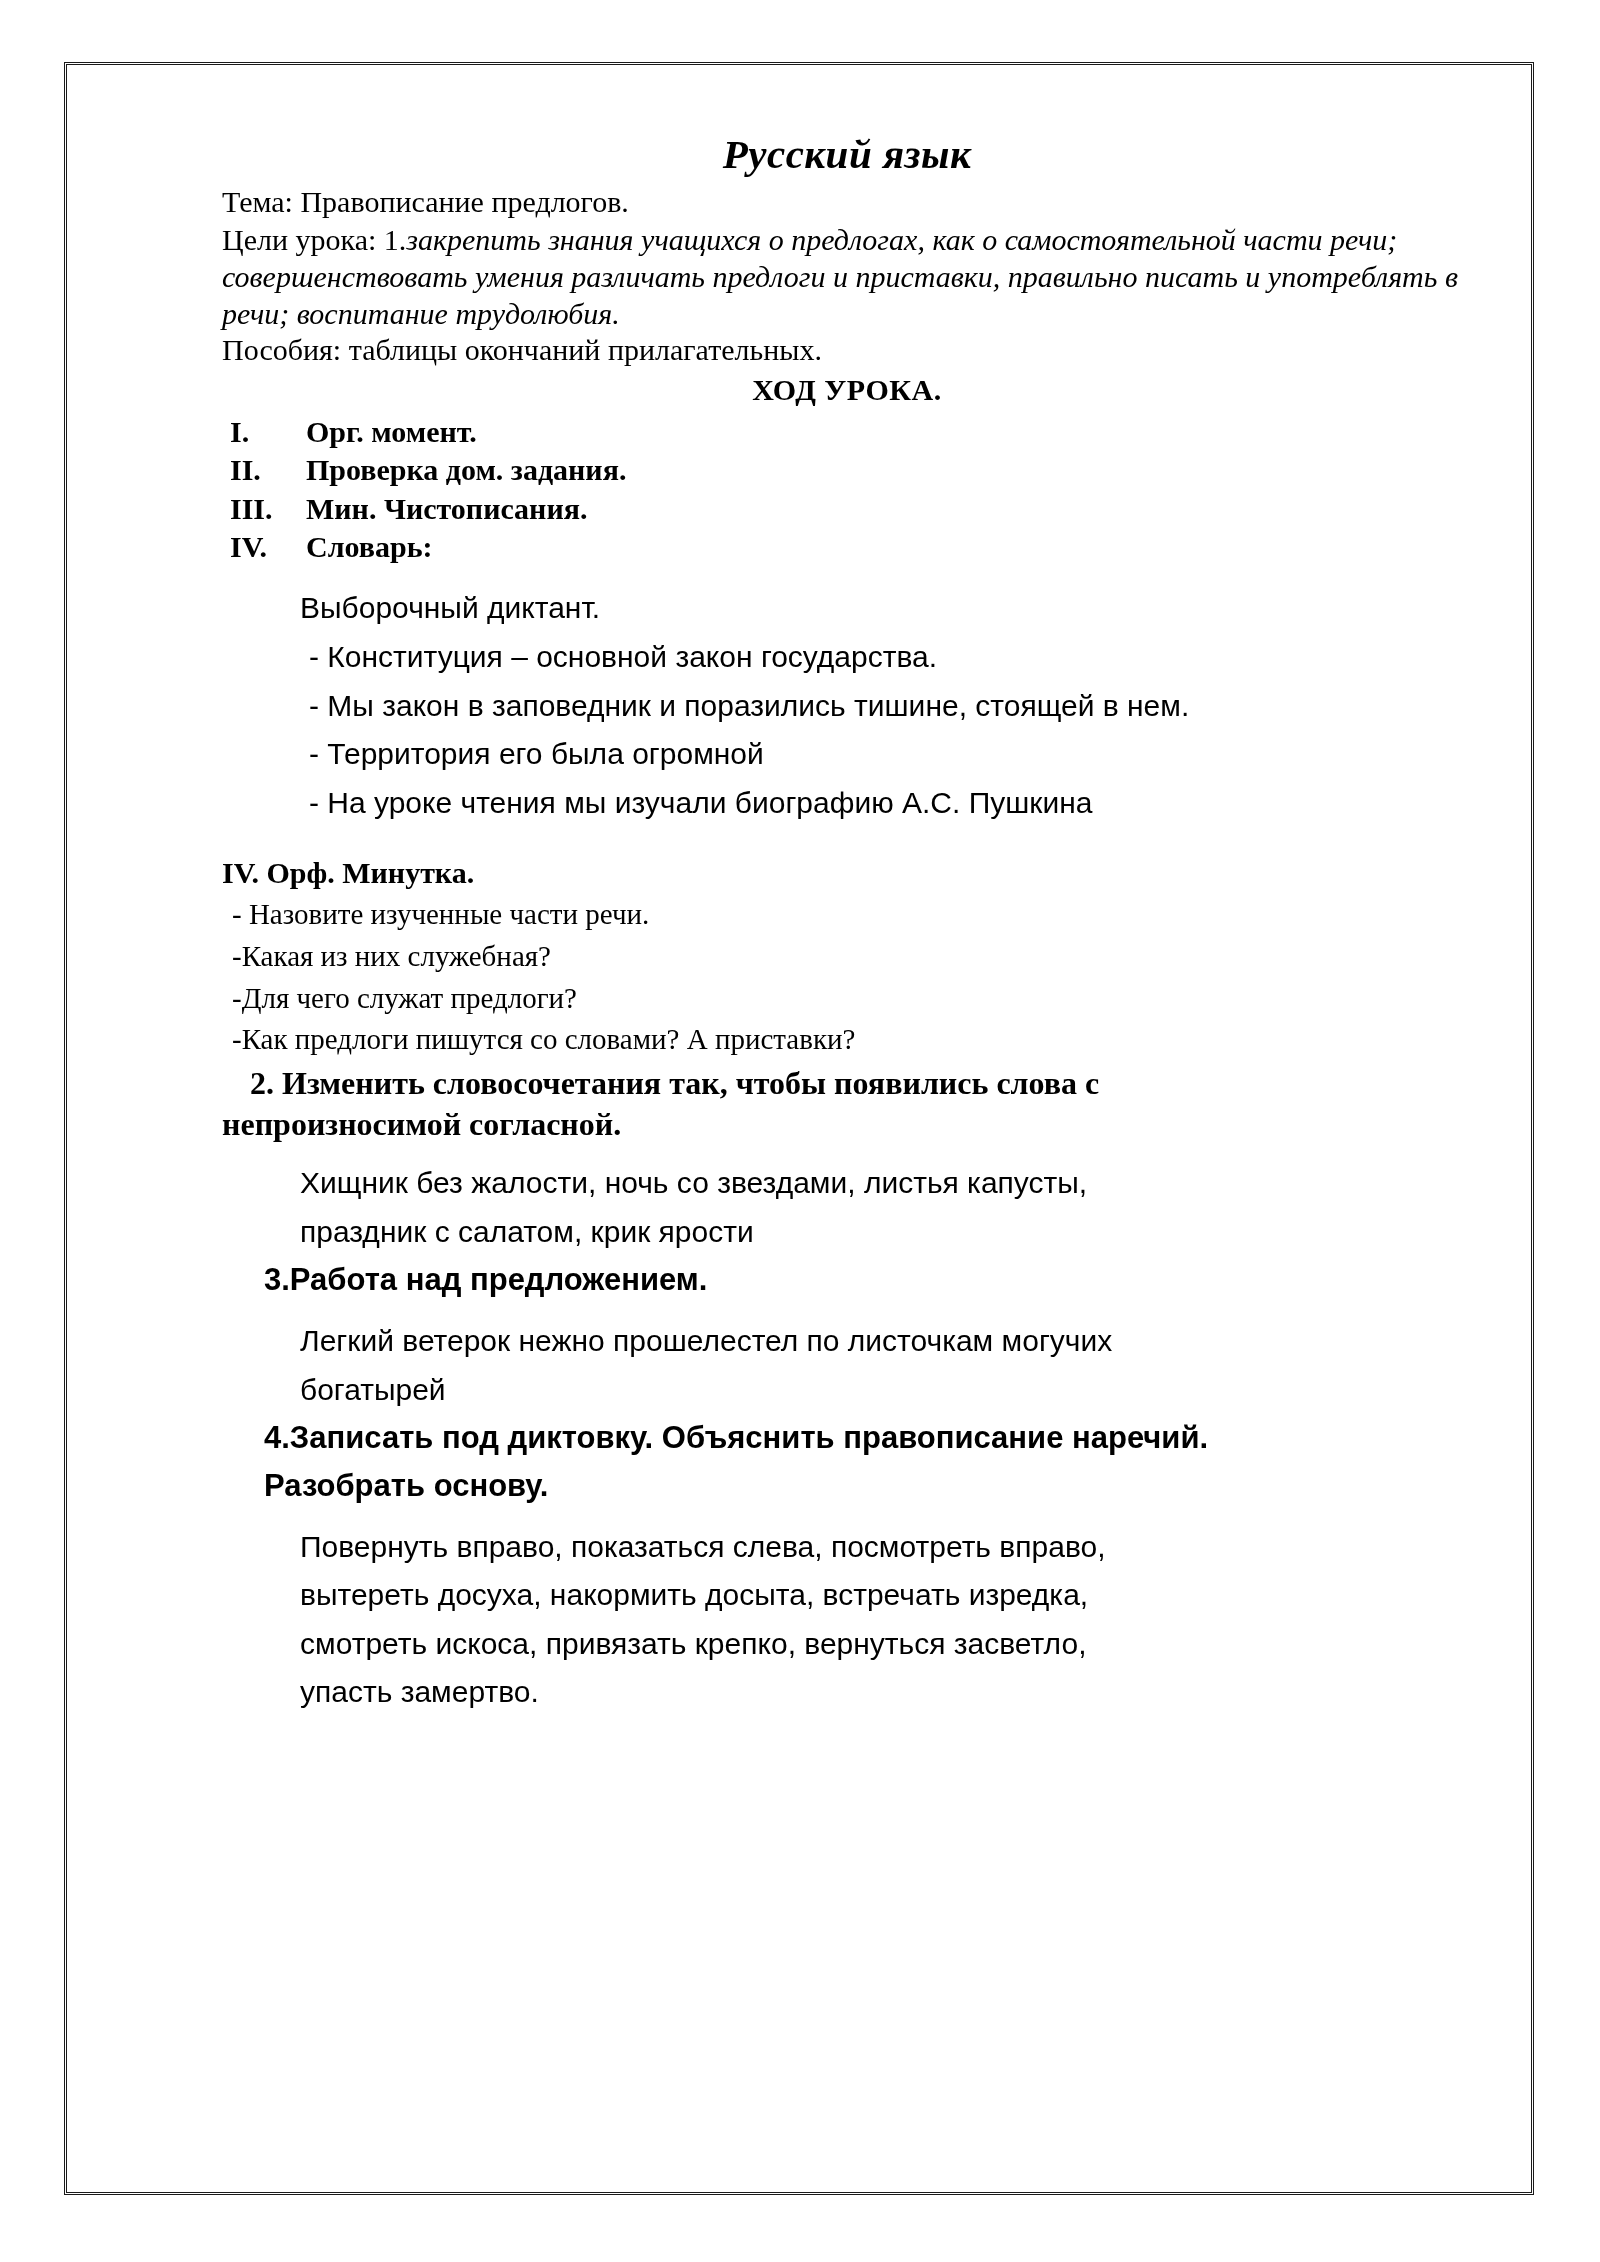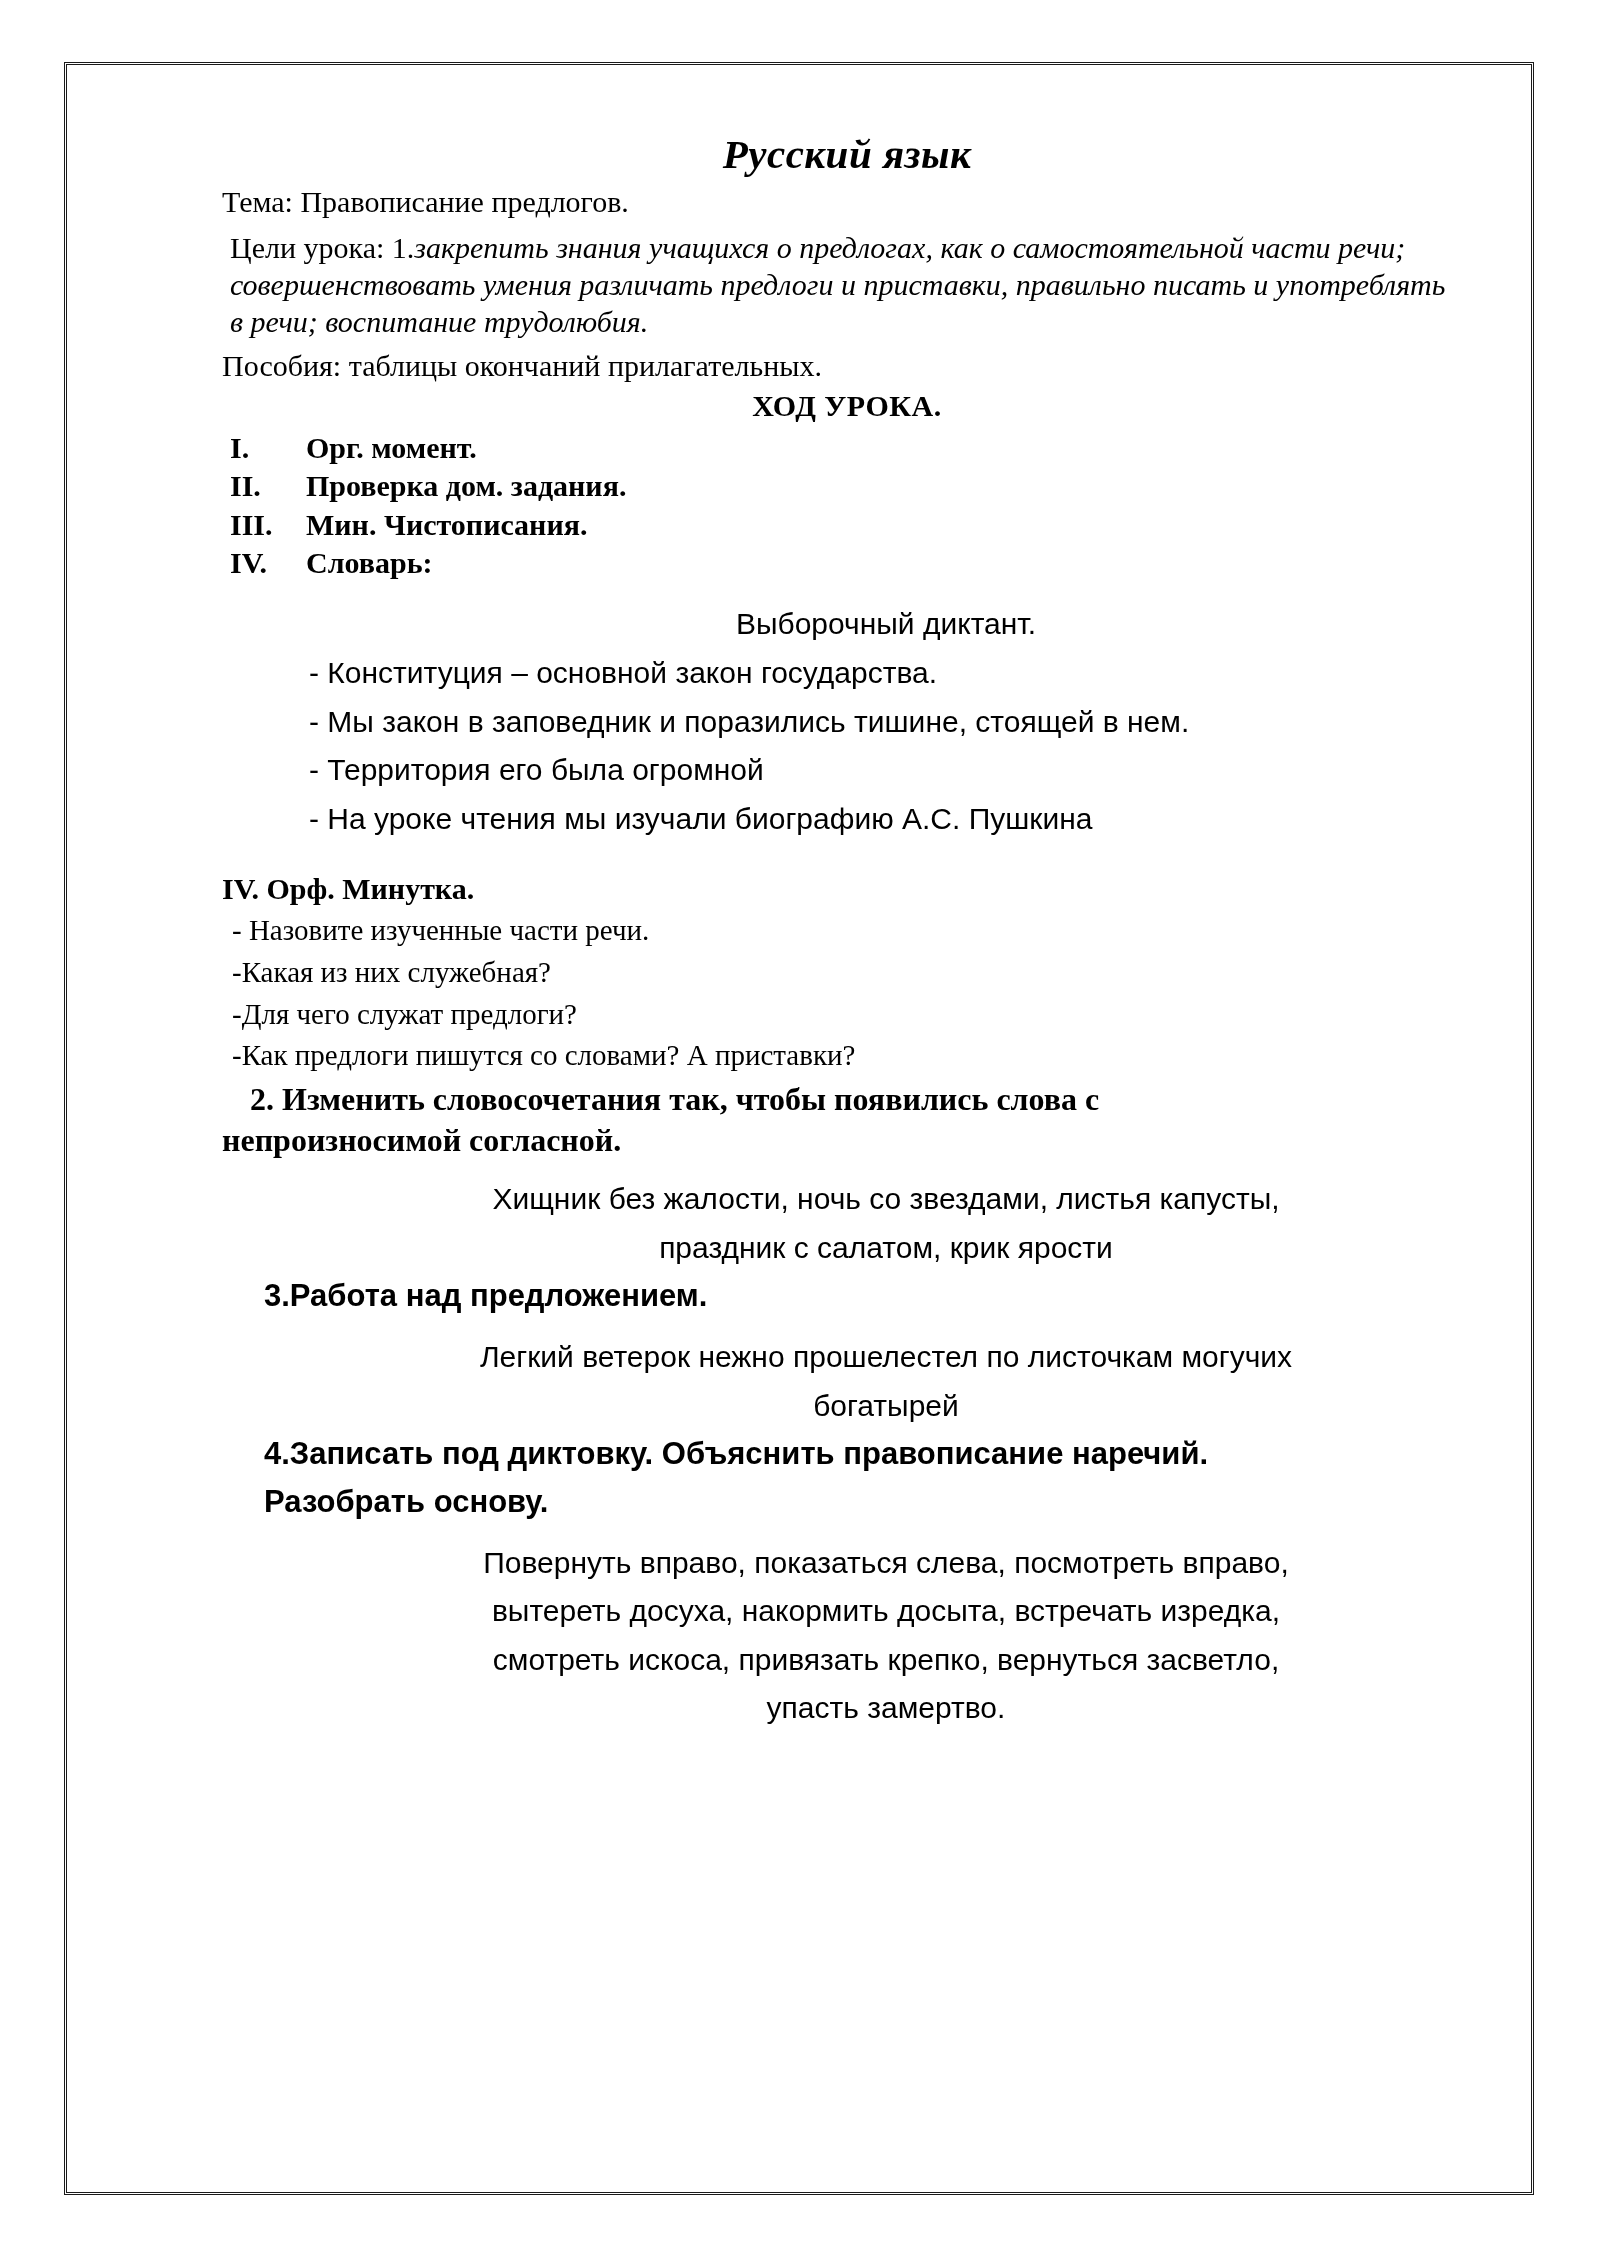--- a/index.html
+++ b/index.html
@@ -48,21 +48,21 @@
     line-height: 1.22;
     margin: 0;
     color: #000;
   }
   .serif-line .b { font-weight: normal; }
 
   .goals {
     font-family: "Liberation Serif", "DejaVu Serif", serif;
     font-size: 30px;
     line-height: 1.24;
-    margin: 8px;
+    margin: 0;
   }
   .goals .lead { font-style: normal; }
   .goals .body { font-style: italic; }
 
   .center-head {
     font-family: "Liberation Serif", "DejaVu Serif", serif;
     font-size: 30px;
     font-weight: bold;
     text-align: center;
     margin: 4px 0 6px 0;
@@ -100,21 +100,21 @@
   .sans-bold {
     font-family: "Liberation Sans", "DejaVu Sans", sans-serif;
     font-size: 31px;
     font-weight: bold;
     line-height: 1.52;
     margin: 0;
     color: #000;
   }
   .ind-1 { margin-left: 42px; }
   .ind-2 { margin-left: 87px; }
-  .ind-3 { margin-left: 78px; text-align: center; }
+  .ind-3 { margin-left: 78px; }
   .gap-sm { height: 14px; }
   .gap-md { height: 26px; }
 
   .qa-line {
     font-family: "Liberation Serif", "DejaVu Serif", serif;
     font-size: 29px;
     line-height: 1.30;
     margin: 4px;
     margin-left: 10px;
   }

